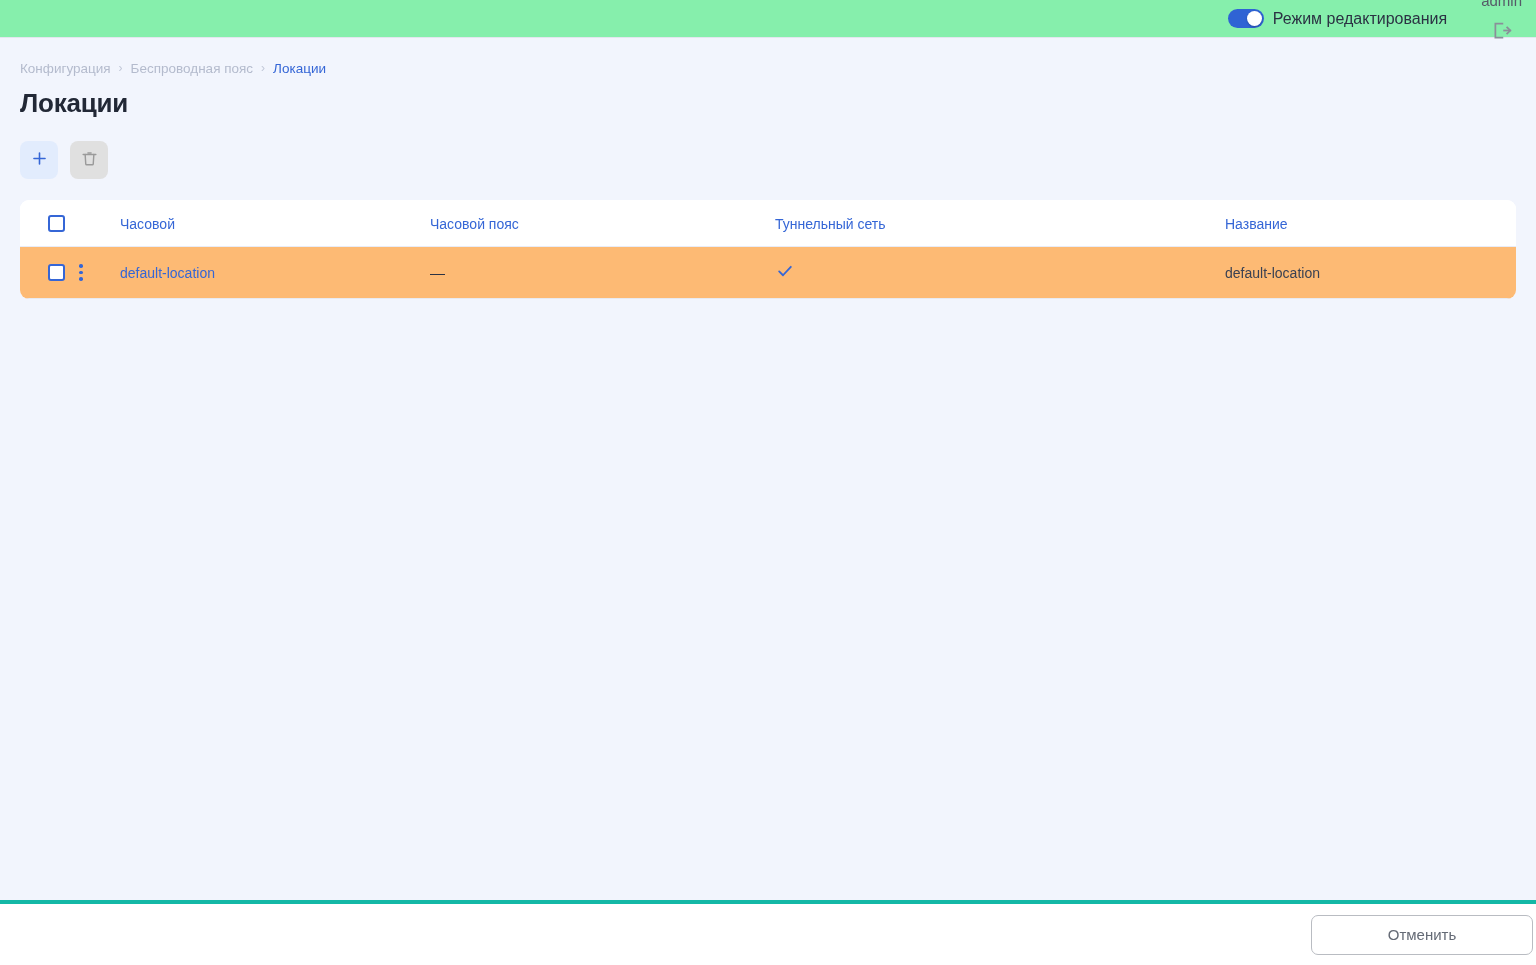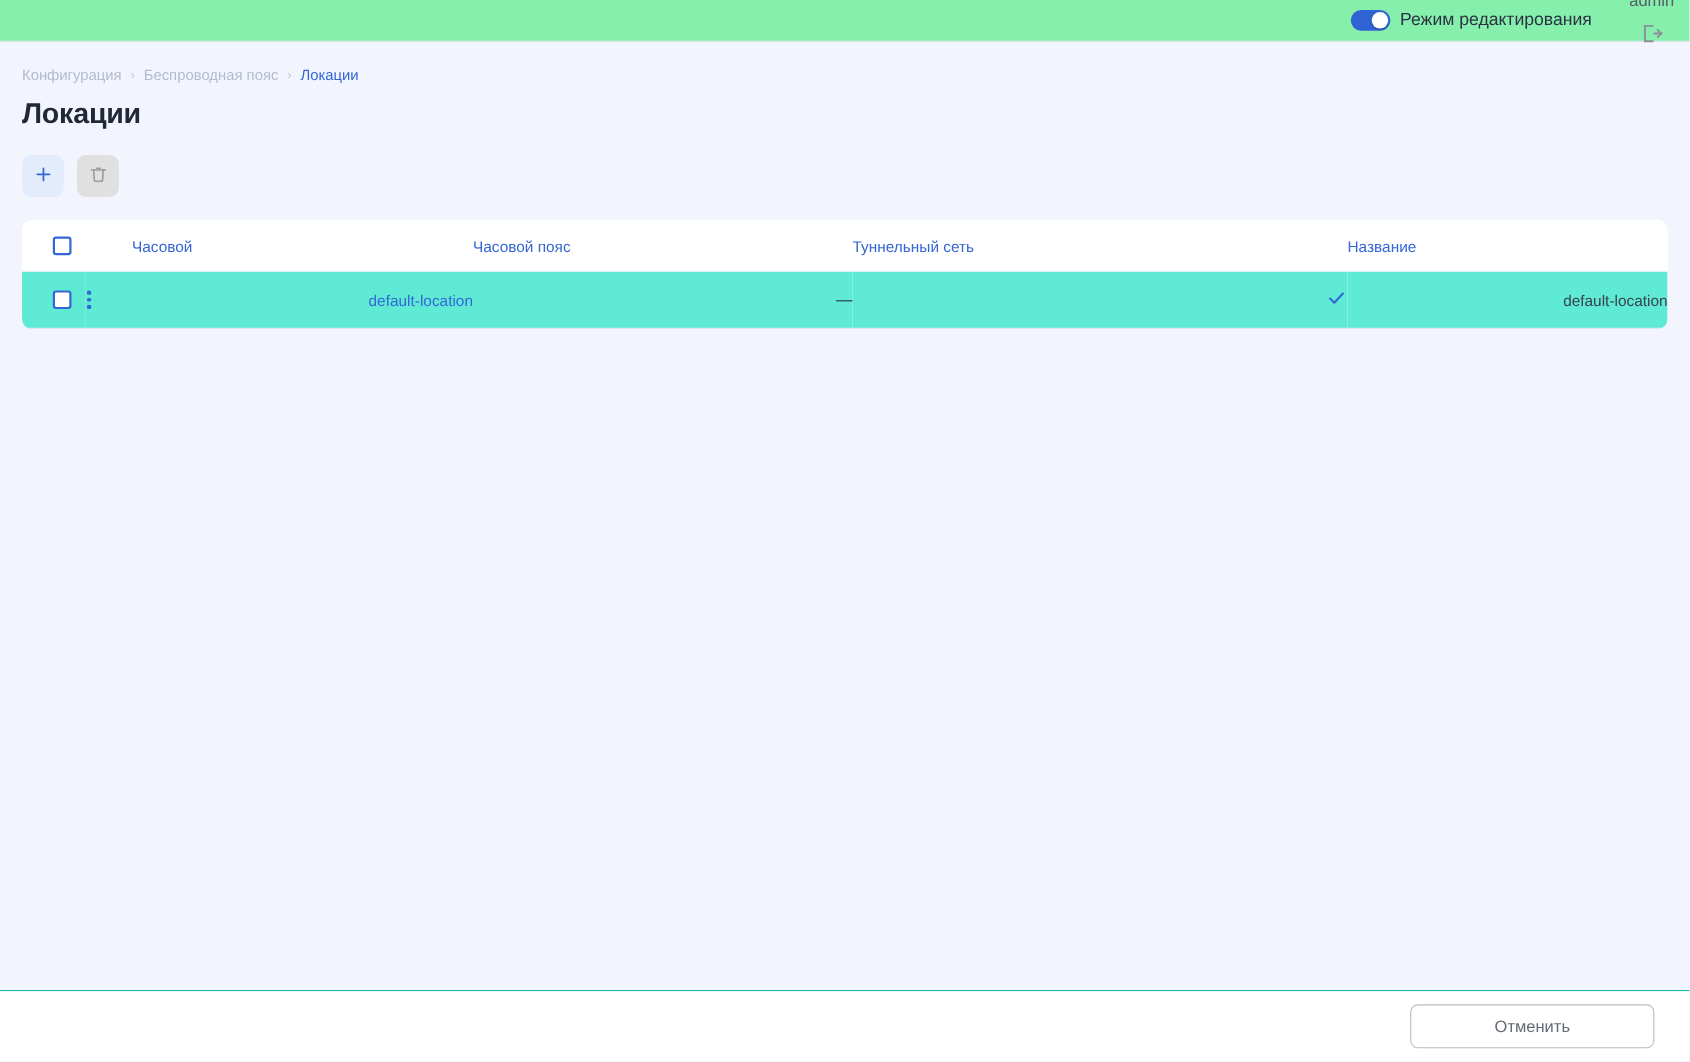--- a/index.html
+++ b/index.html
@@ -142,21 +142,21 @@
   }
   thead tr { background: #ffffff; }
   th {
     text-align: left;
     font-size: 14px;
     font-weight: normal;
     color: #3566d6;
     padding: 15px 0 14px 0;
     border-bottom: 1px solid #e8ecf7;
   }
-  tbody tr { background: #5eead4; text-align: right; }
+  tbody tr { background: #fdba74; }
   td {
     font-size: 14px;
     padding: 14px 0 14px 0;
     border-bottom: 1px solid #e8eaf0;
     vertical-align: middle;
   }
   .col-check { width: 58px; padding-left: 28px !important; }
   .col-kebab { width: 42px; }
   .col-name  { width: 310px; }
   .col-tz    { width: 345px; }
@@ -193,26 +193,26 @@
   .dash { color: #2b3243; font-size: 15px; }
   .desc { color: #3a4152; }
   .check-mark { display: block; }
 
   
   .spacer { flex: 1 1 auto; }
   .footer {
     flex: 0 0 65px;
     height: 65px;
     background: #ffffff;
-    border-top: 1px solid #14b8a6;
+    border-top: 4px solid #14b8a6;
     display: flex;
     align-items: center;
     justify-content: flex-end;
     gap: 30px;
-    padding-right: 32px;
+    padding-right: 3px;
   }
   .btn {
     font-size: 15px;
     border-radius: 7px;
     height: 40px;
     cursor: pointer;
     font-family: inherit;
   }
   .btn-cancel {
     width: 222px;

